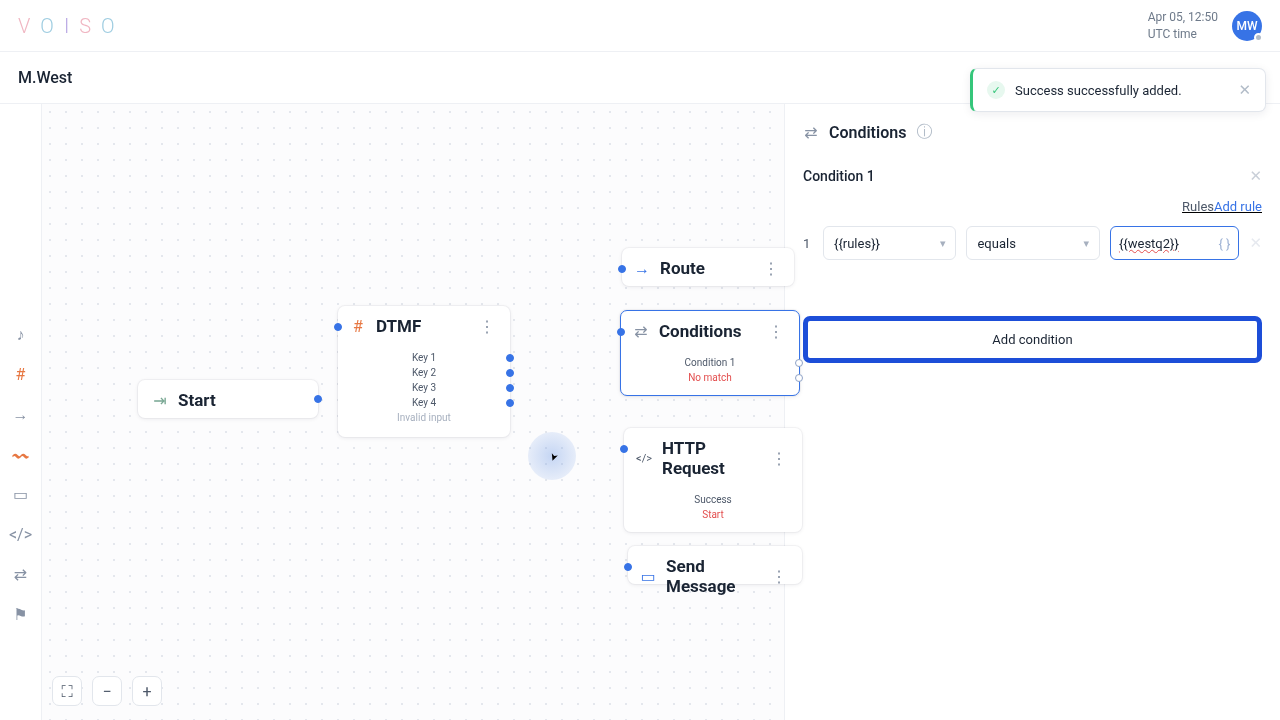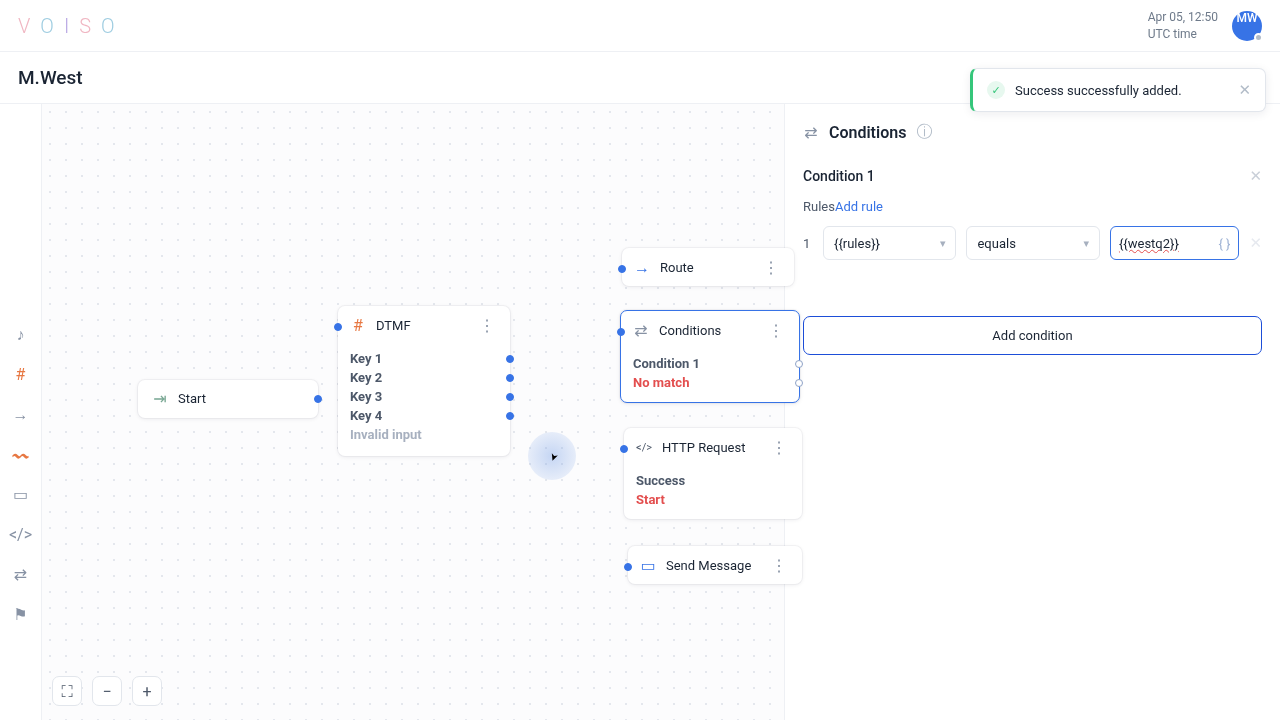--- a/index.html
+++ b/index.html
@@ -4,45 +4,45 @@
 <style>
 * { margin: 0; padding: 0; box-sizing: border-box; font-family: -apple-system, BlinkMacSystemFont, 'Segoe UI', Roboto, sans-serif; }
 body { width: 1280px; height: 720px; overflow: hidden; background: #fff; position: relative; }
 
 
 .header { height: 52px; display: flex; align-items: center; justify-content: space-between; padding: 0 18px; border-bottom: 1px solid #eef0f4; }
 .logo { display: flex; gap: 4px; align-items: center; }
 .logo span { font-size: 20px; font-weight: 300; letter-spacing: 6px; }
 .header-right { display: flex; align-items: center; gap: 14px; }
 .time-info { text-align: left; color: #6e7a8a; font-size: 12px; line-height: 1.4; }
-.avatar { width: 30px; height: 30px; border-radius: 50%; background: #3773e6; color: #fff; display: flex; justify-content: center; font-size: 12px; font-weight: 500; position: relative; }
+.avatar { width: 30px; height: 30px; border-radius: 50%; background: #3773e6; color: #fff; display: flex; align-items: center; justify-content: center; font-size: 12px; font-weight: 500; position: relative; }
 .avatar-dot { width: 9px; height: 9px; background: #b2bcc8; border: 2px solid #fff; border-radius: 50%; position: absolute; bottom: -1px; right: -1px; }
 
 
 .subheader { height: 52px; display: flex; align-items: center; justify-content: space-between; padding: 0 18px; border-bottom: 1px solid #eef0f4; }
-.subheader h1 { font-size: 19px; font-weight: 500; color: #1a2433; }
+.subheader h1 { font-size: 16px; font-weight: 500; color: #1a2433; }
 
 
 .main { display: flex; height: calc(720px - 104px); position: relative; }
 
 
 .toolbar { width: 42px; background: #fff; border-right: 1px solid #eef0f4; display: flex; flex-direction: column; align-items: center; padding-top: 220px; gap: 20px; }
 .tool-icon { width: 20px; height: 20px; color: #8792a4; display: flex; align-items: center; justify-content: center; cursor: pointer; }
 
 
 .canvas { flex: 1; position: relative; background: #fcfcfd; background-image: radial-gradient(#e4e7ed 1px, transparent 1px); background-size: 16px 16px; }
 
 
 .node { position: absolute; background: #fff; border-radius: 7px; box-shadow: 0 1px 4px rgba(20,30,50,0.08), 0 0 0 1px rgba(20,30,50,0.04); }
 .node-header { display: flex; align-items: center; padding: 10px 12px; gap: 10px; }
-.node-title { font-size: 13px; font-weight: 400; color: #1a2433; flex: 1; }
+.node-title { font-size: 17px; font-weight: 700; color: #1a2433; flex: 1; }
 .node-icon { width: 16px; height: 16px; display: flex; align-items: center; justify-content: center; }
 .node-more { color: #8792a4; font-size: 16px; cursor: pointer; padding: 0 3px; }
 .node-rows { padding: 4px 0 10px; }
-.node-row { display: flex; justify-content: flex-start; align-items: center; padding: 2px 12px; font-size: 13px; color: #4d5869; position: relative; font-weight: bold; }
+.node-row { display: flex; justify-content: center; align-items: center; padding: 2px 12px; font-size: 10px; color: #4d5869; position: relative; }
 .node-row.red { color: #e34e4e; }
 .port-out { width: 8px; height: 8px; border: 1.5px solid #8fa3c7; border-radius: 50%; background: #fff; position: absolute; right: -4px; }
 .port-out.filled { background: #3773e6; border-color: #3773e6; }
 .port-in { width: 8px; height: 8px; border: 1.5px solid #3773e6; background: #3773e6; border-radius: 50%; position: absolute; left: -4px; top: 17px; }
 
 .node.start { left: 96px; top: 276px; width: 180px; height: 38px; }
 .node.start .node-header { padding: 10px 14px; }
 .node.start .port-out { right: -4px; top: 15px; background: #3773e6; border-color: #3773e6; }
 
 .node.dtmf { left: 296px; top: 202px; width: 172px; }
@@ -69,34 +69,34 @@
 
 .condition-block-head { display: flex; justify-content: space-between; align-items: center; margin-bottom: 14px; }
 .condition-name { font-size: 14px; font-weight: 500; color: #1a2433; }
 .close-x { color: #c9cfd8; cursor: pointer; font-size: 15px; }
 
 .pillbar { display: flex; border: 1px solid #e2e6ec; border-radius: 7px; overflow: hidden; margin-bottom: 18px; }
 .pill { flex: 1; text-align: center; padding: 9px 0; font-size: 13px; color: #4d5869; cursor: pointer; }
 .pill.active { background: #fff; }
 .pill.inactive { background: #f0f3f7; }
 
-.rules-head { display: flex; justify-content: flex-start; align-items: center; margin-bottom: 12px; }
+.rules-head { display: flex; justify-content: flex-end; align-items: center; margin-bottom: 12px; text-decoration: underline; }
 .rules-label { font-size: 13px; color: #4d5869; }
 .add-rule { font-size: 13px; color: #3773e6; cursor: pointer; }
 
 .rule-row { display: flex; align-items: center; gap: 10px; margin-bottom: 18px; }
 .rule-num { font-size: 13px; color: #4d5869; width: 10px; }
 .rule-select { flex: 1; height: 34px; border: 1px solid #e2e6ec; border-radius: 6px; display: flex; align-items: center; justify-content: space-between; padding: 0 10px; font-size: 13px; color: #1a2433; cursor: pointer; }
 .rule-input { flex: 1; height: 34px; border: 1px solid #3773e6; border-radius: 6px; display: flex; align-items: center; justify-content: space-between; padding: 0 8px; font-size: 13px; color: #1a2433; }
 .rule-input span.val { text-decoration: underline wavy #e34e4e; text-decoration-thickness: 1px; }
 .braces { color: #9eb2d4; font-size: 13px; }
 .chev { color: #a7b0bf; font-size: 11px; }
 .rule-close { color: #e6e9ef; cursor: pointer; font-size: 15px; }
 
-.add-condition { border: 1px solid #1d4ed8; border-radius: 7px; text-align: center; padding: 11px 0; font-size: 13px; color: #1a2433; cursor: pointer; margin-top: 56px; }
+.add-condition { border: 5px solid #1d4ed8; border-radius: 7px; text-align: center; padding: 11px 0; font-size: 13px; color: #1a2433; cursor: pointer; margin-top: 56px; }
 
 
 .toast { position: absolute; top: 68px; right: 14px; width: 296px; background: #fff; border: 1px solid #e2e6ec; border-left: 3px solid #35c67a; border-radius: 7px; padding: 12px 14px; display: flex; align-items: center; gap: 10px; box-shadow: 0 2px 10px rgba(20,30,50,0.08); z-index: 50; }
 .toast-icon { width: 18px; height: 18px; border-radius: 50%; background: #e7f8ef; color: #35c67a; display: flex; align-items: center; justify-content: center; font-size: 11px; }
 .toast-text { flex: 1; font-size: 13px; color: #1a2433; }
 .toast-close { color: #b2bcc8; cursor: pointer; font-size: 15px; }
 
 
 .cursor-indicator { position: absolute; right: 208px; bottom: 240px; width: 48px; height: 48px; background: radial-gradient(circle, rgba(120,160,230,0.42), rgba(120,160,230,0.06)); border-radius: 50%; z-index: 10; }
 .cursor-indicator::after { content: "➤"; position: absolute; left: 22px; top: 20px; color: #000; font-size: 10px; transform: rotate(110deg); }

